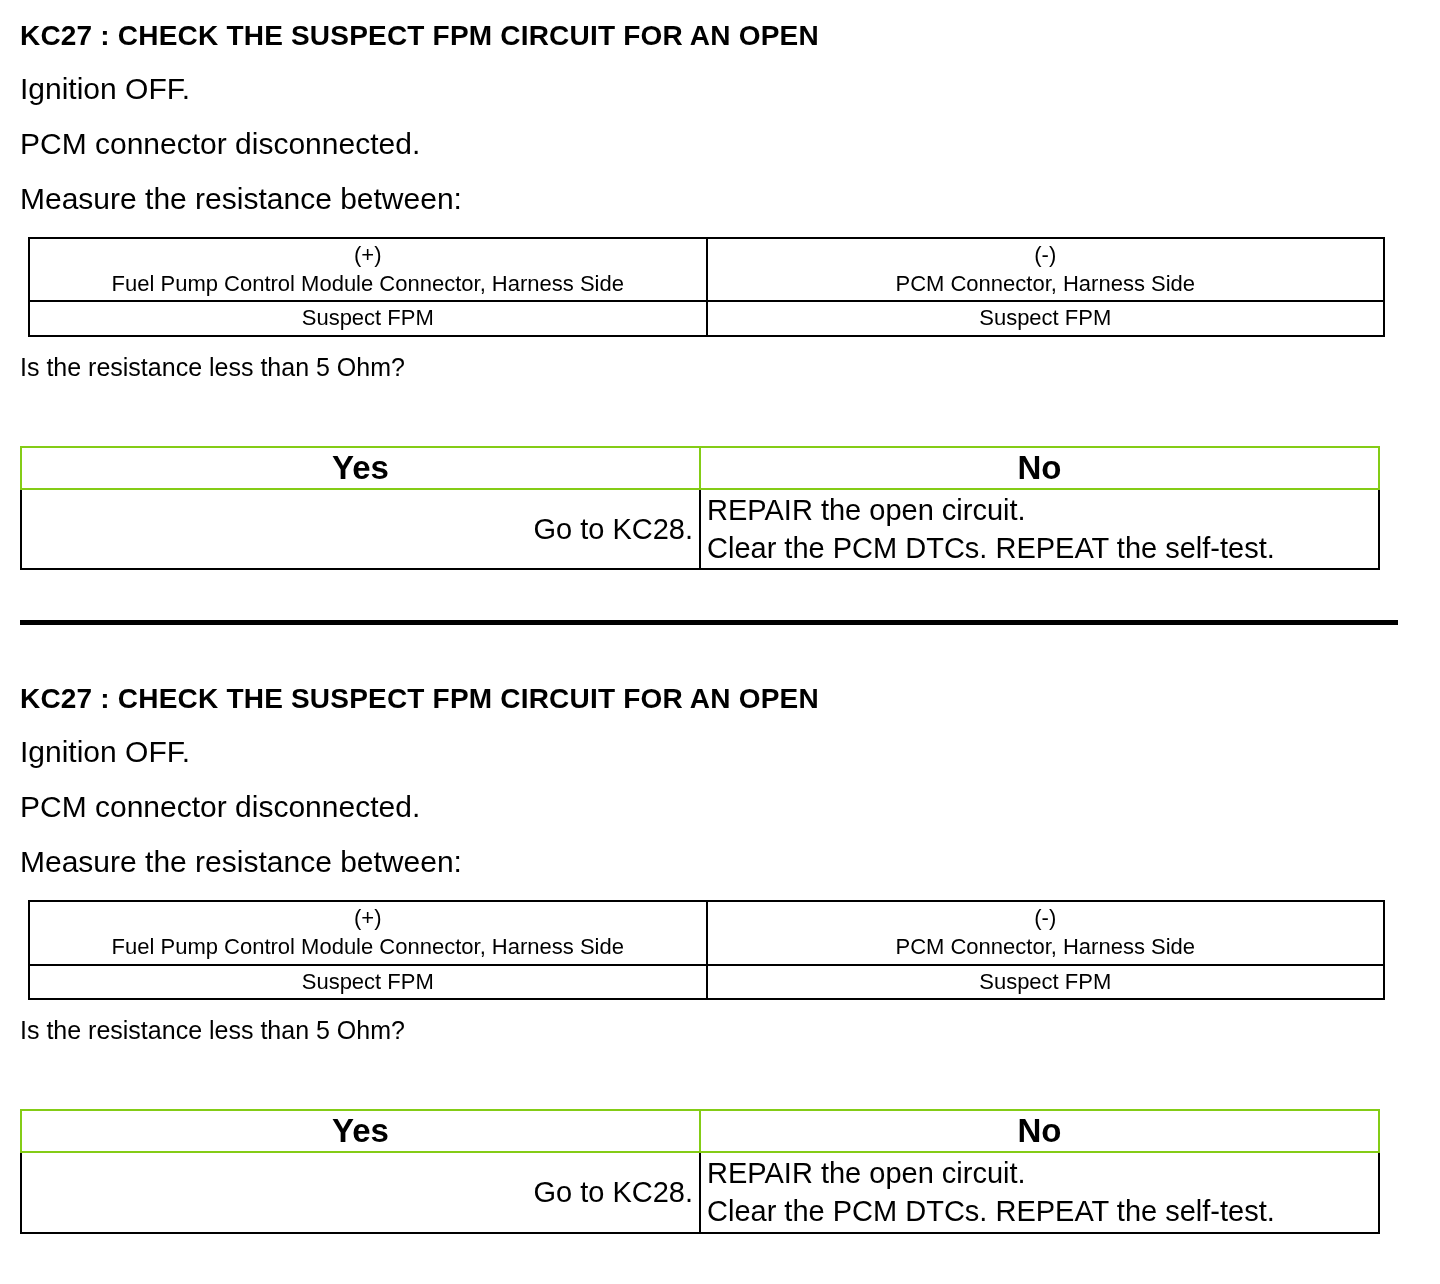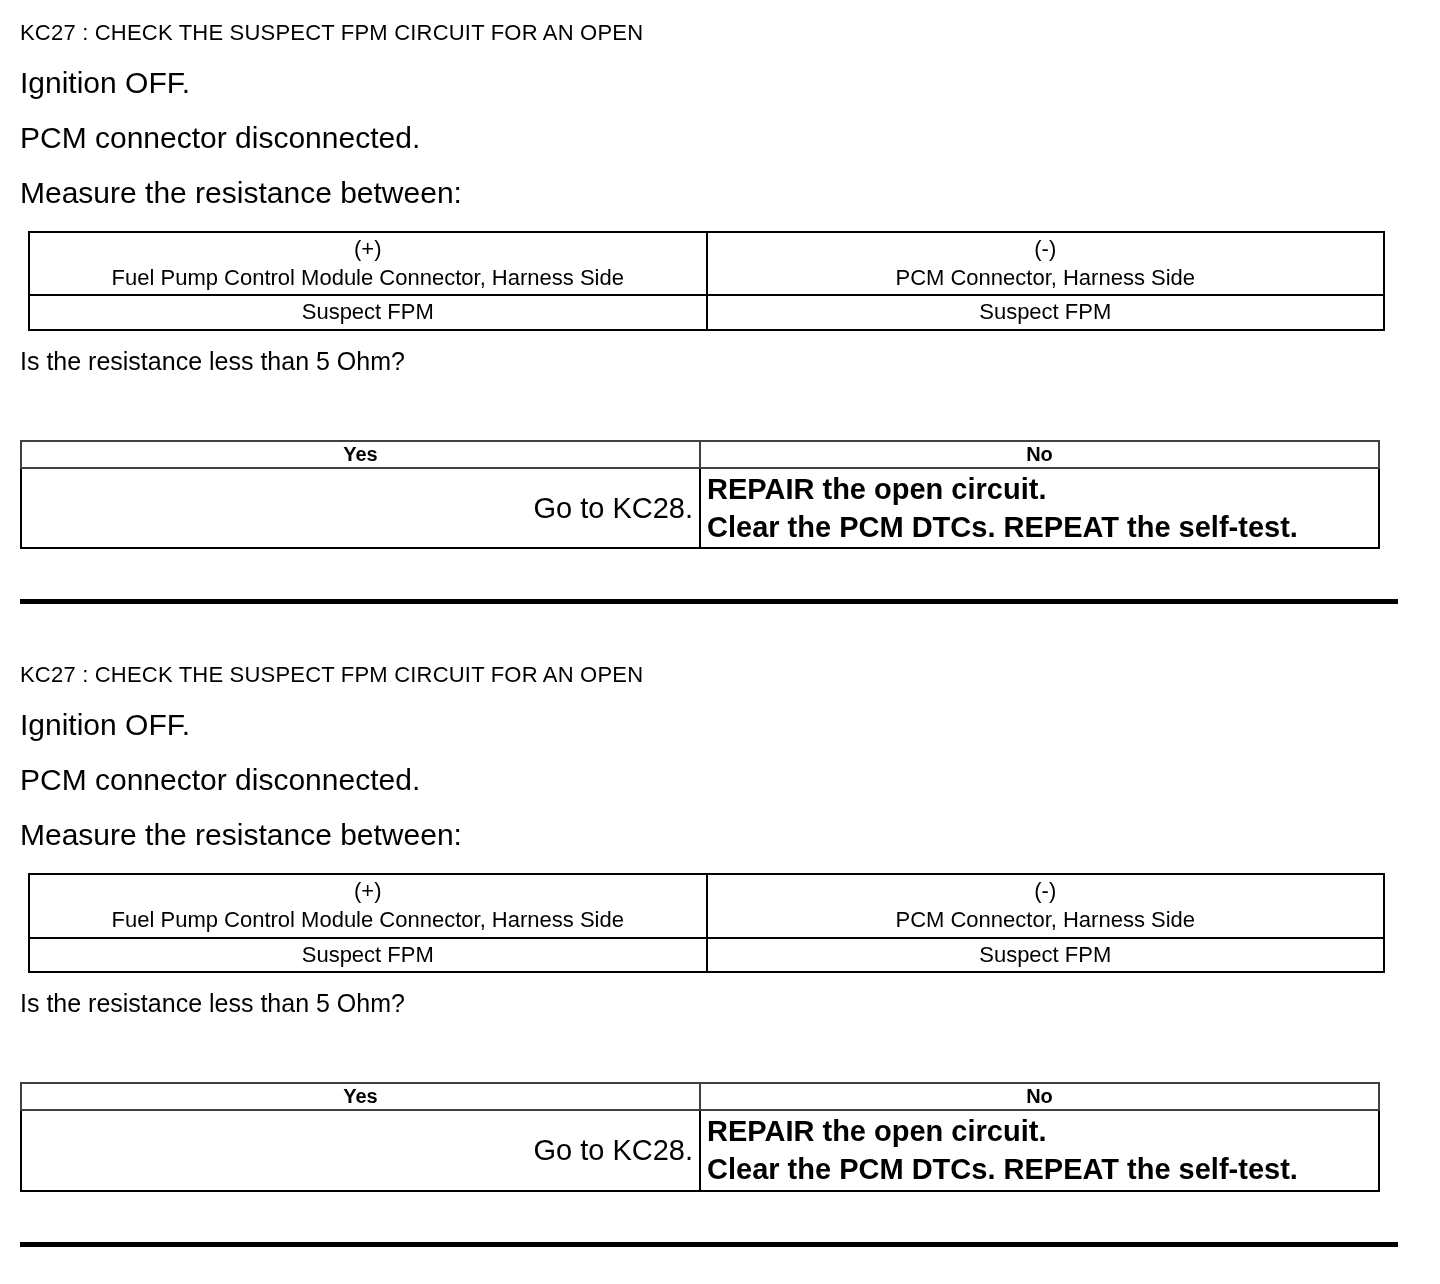--- a/index.html
+++ b/index.html
@@ -12,22 +12,22 @@
     font-family: "Liberation Sans", "DejaVu Sans", sans-serif;
     width: 1440px;
   }
   .page {
     box-sizing: border-box;
     width: 1400px;
     padding: 12px 0 8px 20px;
   }
   .test-step { margin: 0; }
   .step-heading {
-    font-size: 22px;
-    font-weight: normal;
+    font-size: 28px;
+    font-weight: bold;
     margin: 8px 0 20px 0;
     letter-spacing: 0.2px;
   }
   .body-line {
     font-size: 30px;
     margin: 0 0 21px 0;
   }
   table { border-collapse: collapse; }
   .measure-table {
     width: 1357px;
@@ -45,34 +45,34 @@
   .question {
     font-size: 25px;
     font-weight: normal;
     margin: 16px 0 64px 0;
   }
   .decision-table {
     width: 1360px;
     margin: 0 0 50px 0;
   }
   .decision-table th {
-    border: 2px solid #404040;
-    font-size: 20px;
+    border: 2px solid #84cc16;
+    font-size: 33px;
     font-weight: bold;
     padding: 1px 4px;
     width: 50%;
   }
   .decision-table td {
     border: 2px solid #000000;
     font-size: 29px;
     padding: 1px 6px;
     vertical-align: middle;
   }
   .decision-table td.yes-cell { text-align: right; }
-  .decision-table td.no-cell { text-align: left; line-height: 1.32; font-weight: bold; }
+  .decision-table td.no-cell { text-align: left; line-height: 1.32; }
   .section-divider {
     border: none;
     border-top: 5px solid #000000;
     width: 1378px;
     margin: 0 0 58px 0;
   }
   .section-divider.last {
     margin-bottom: 10px;
   }
 </style>

